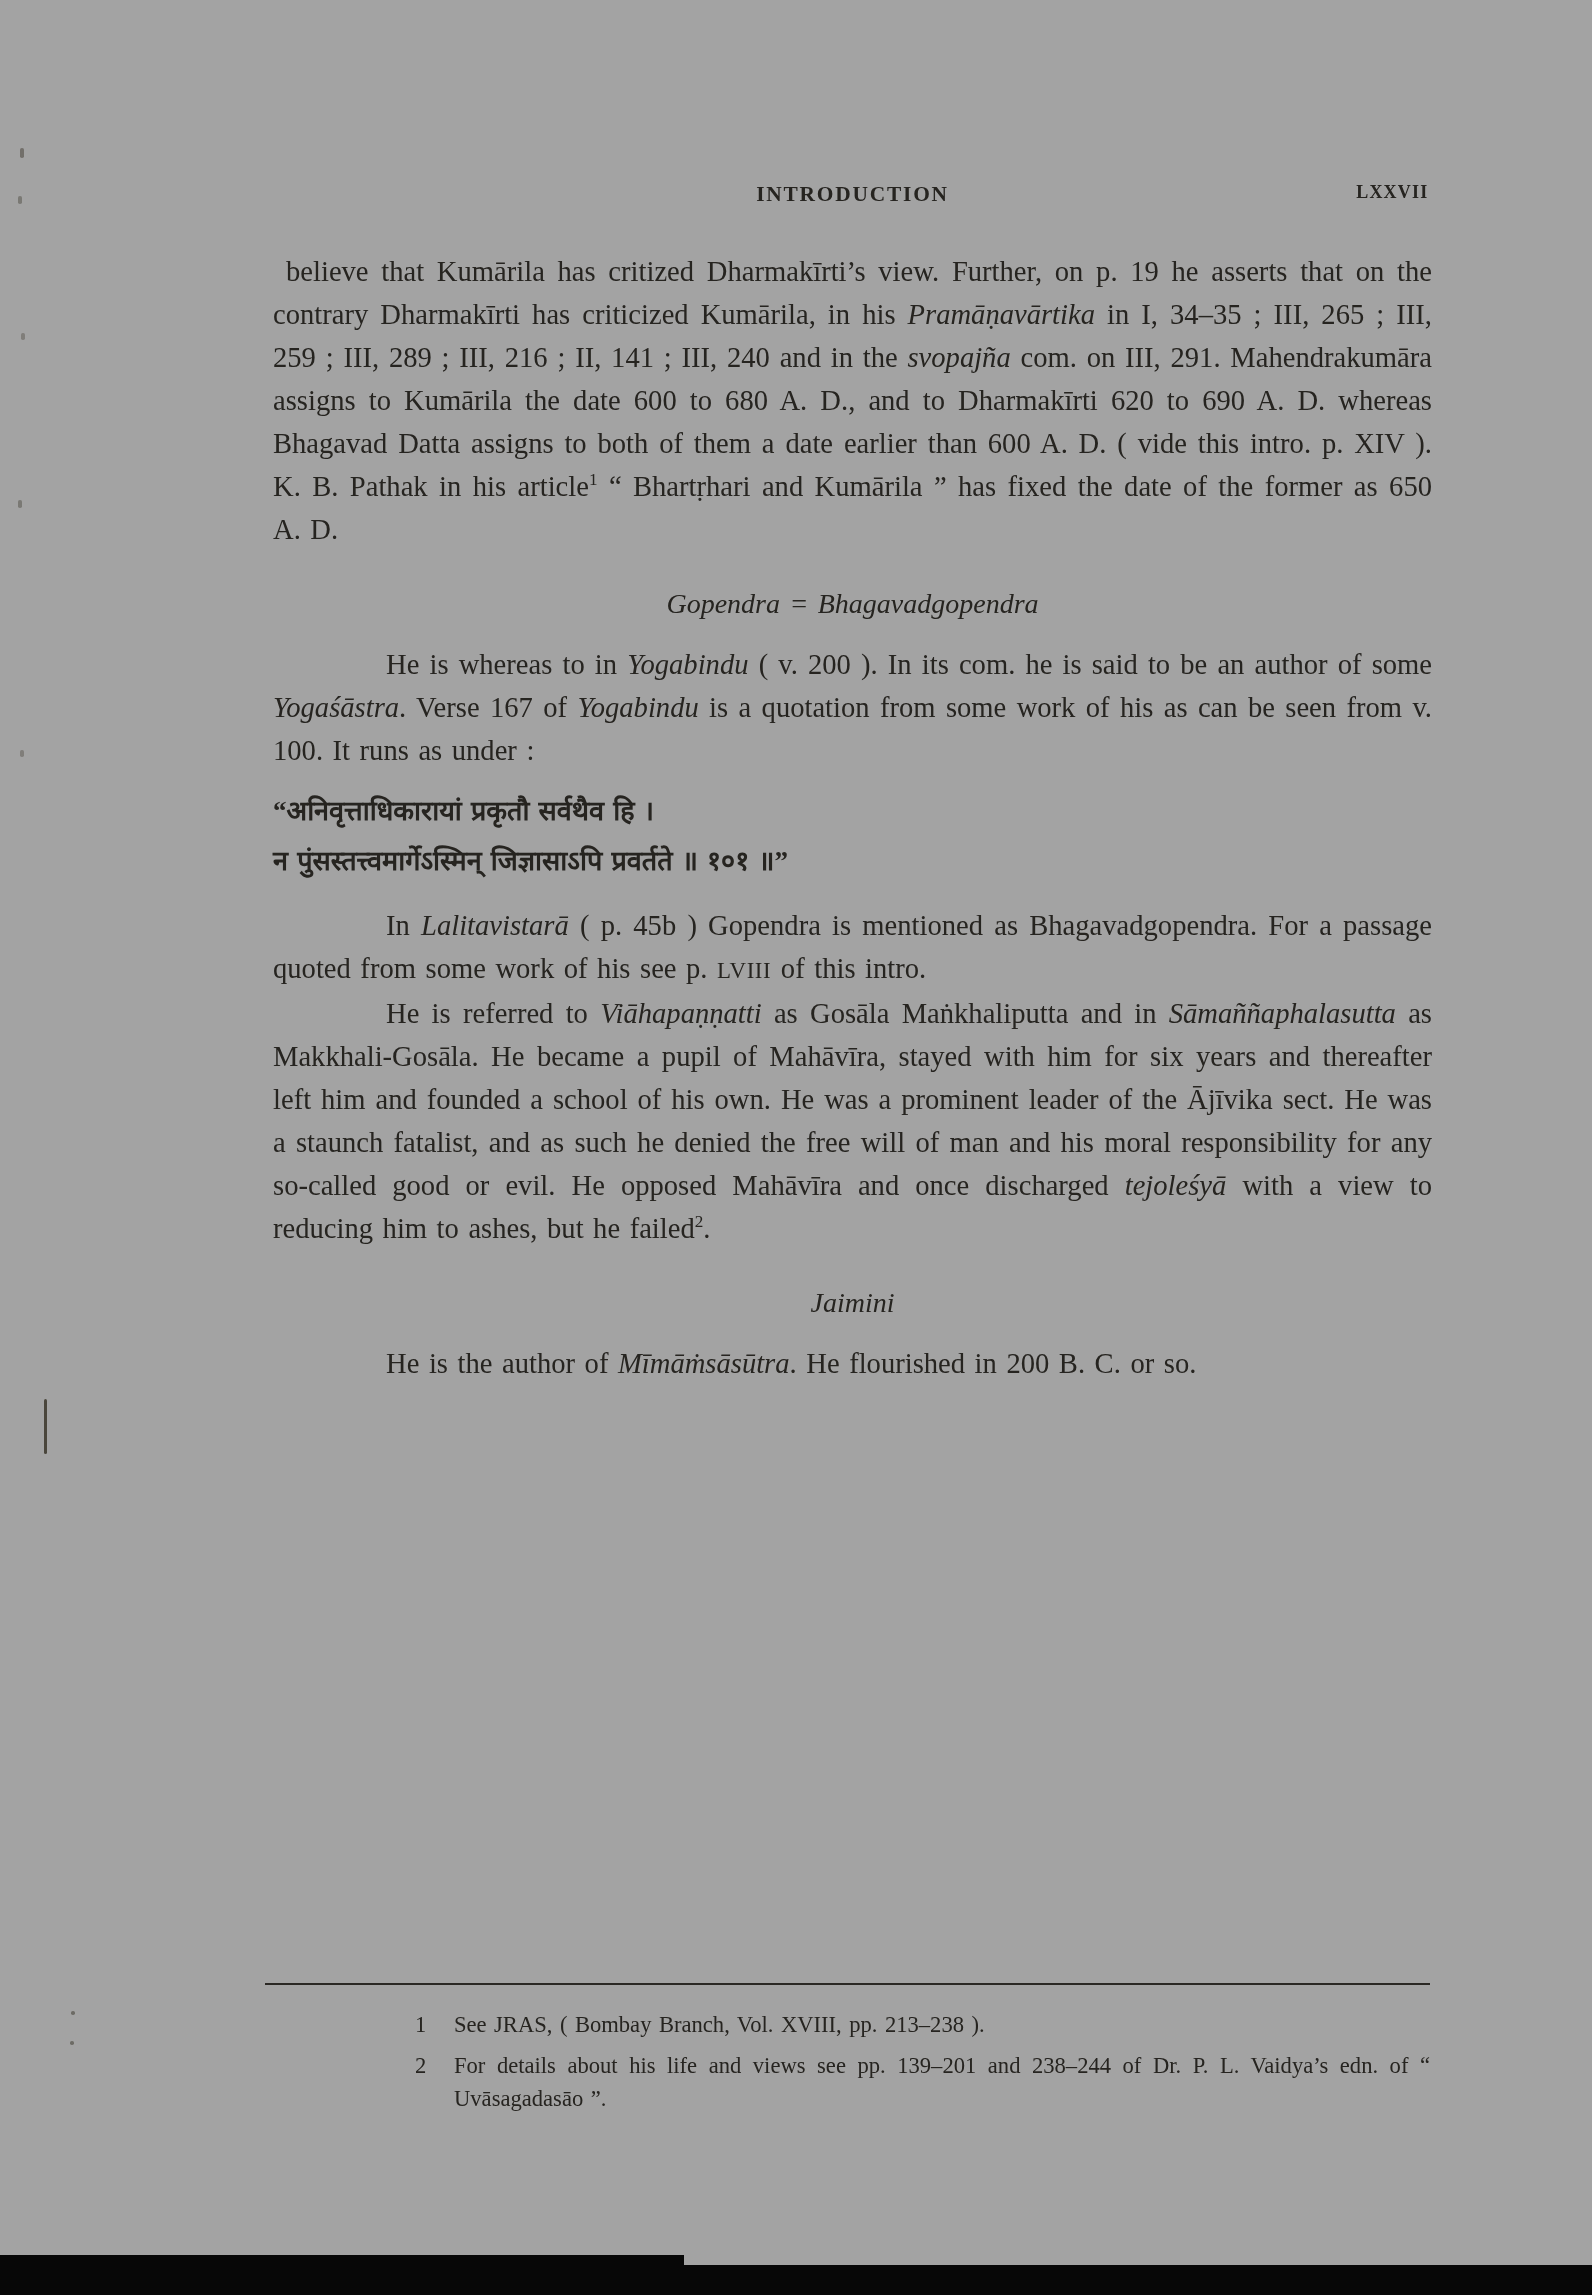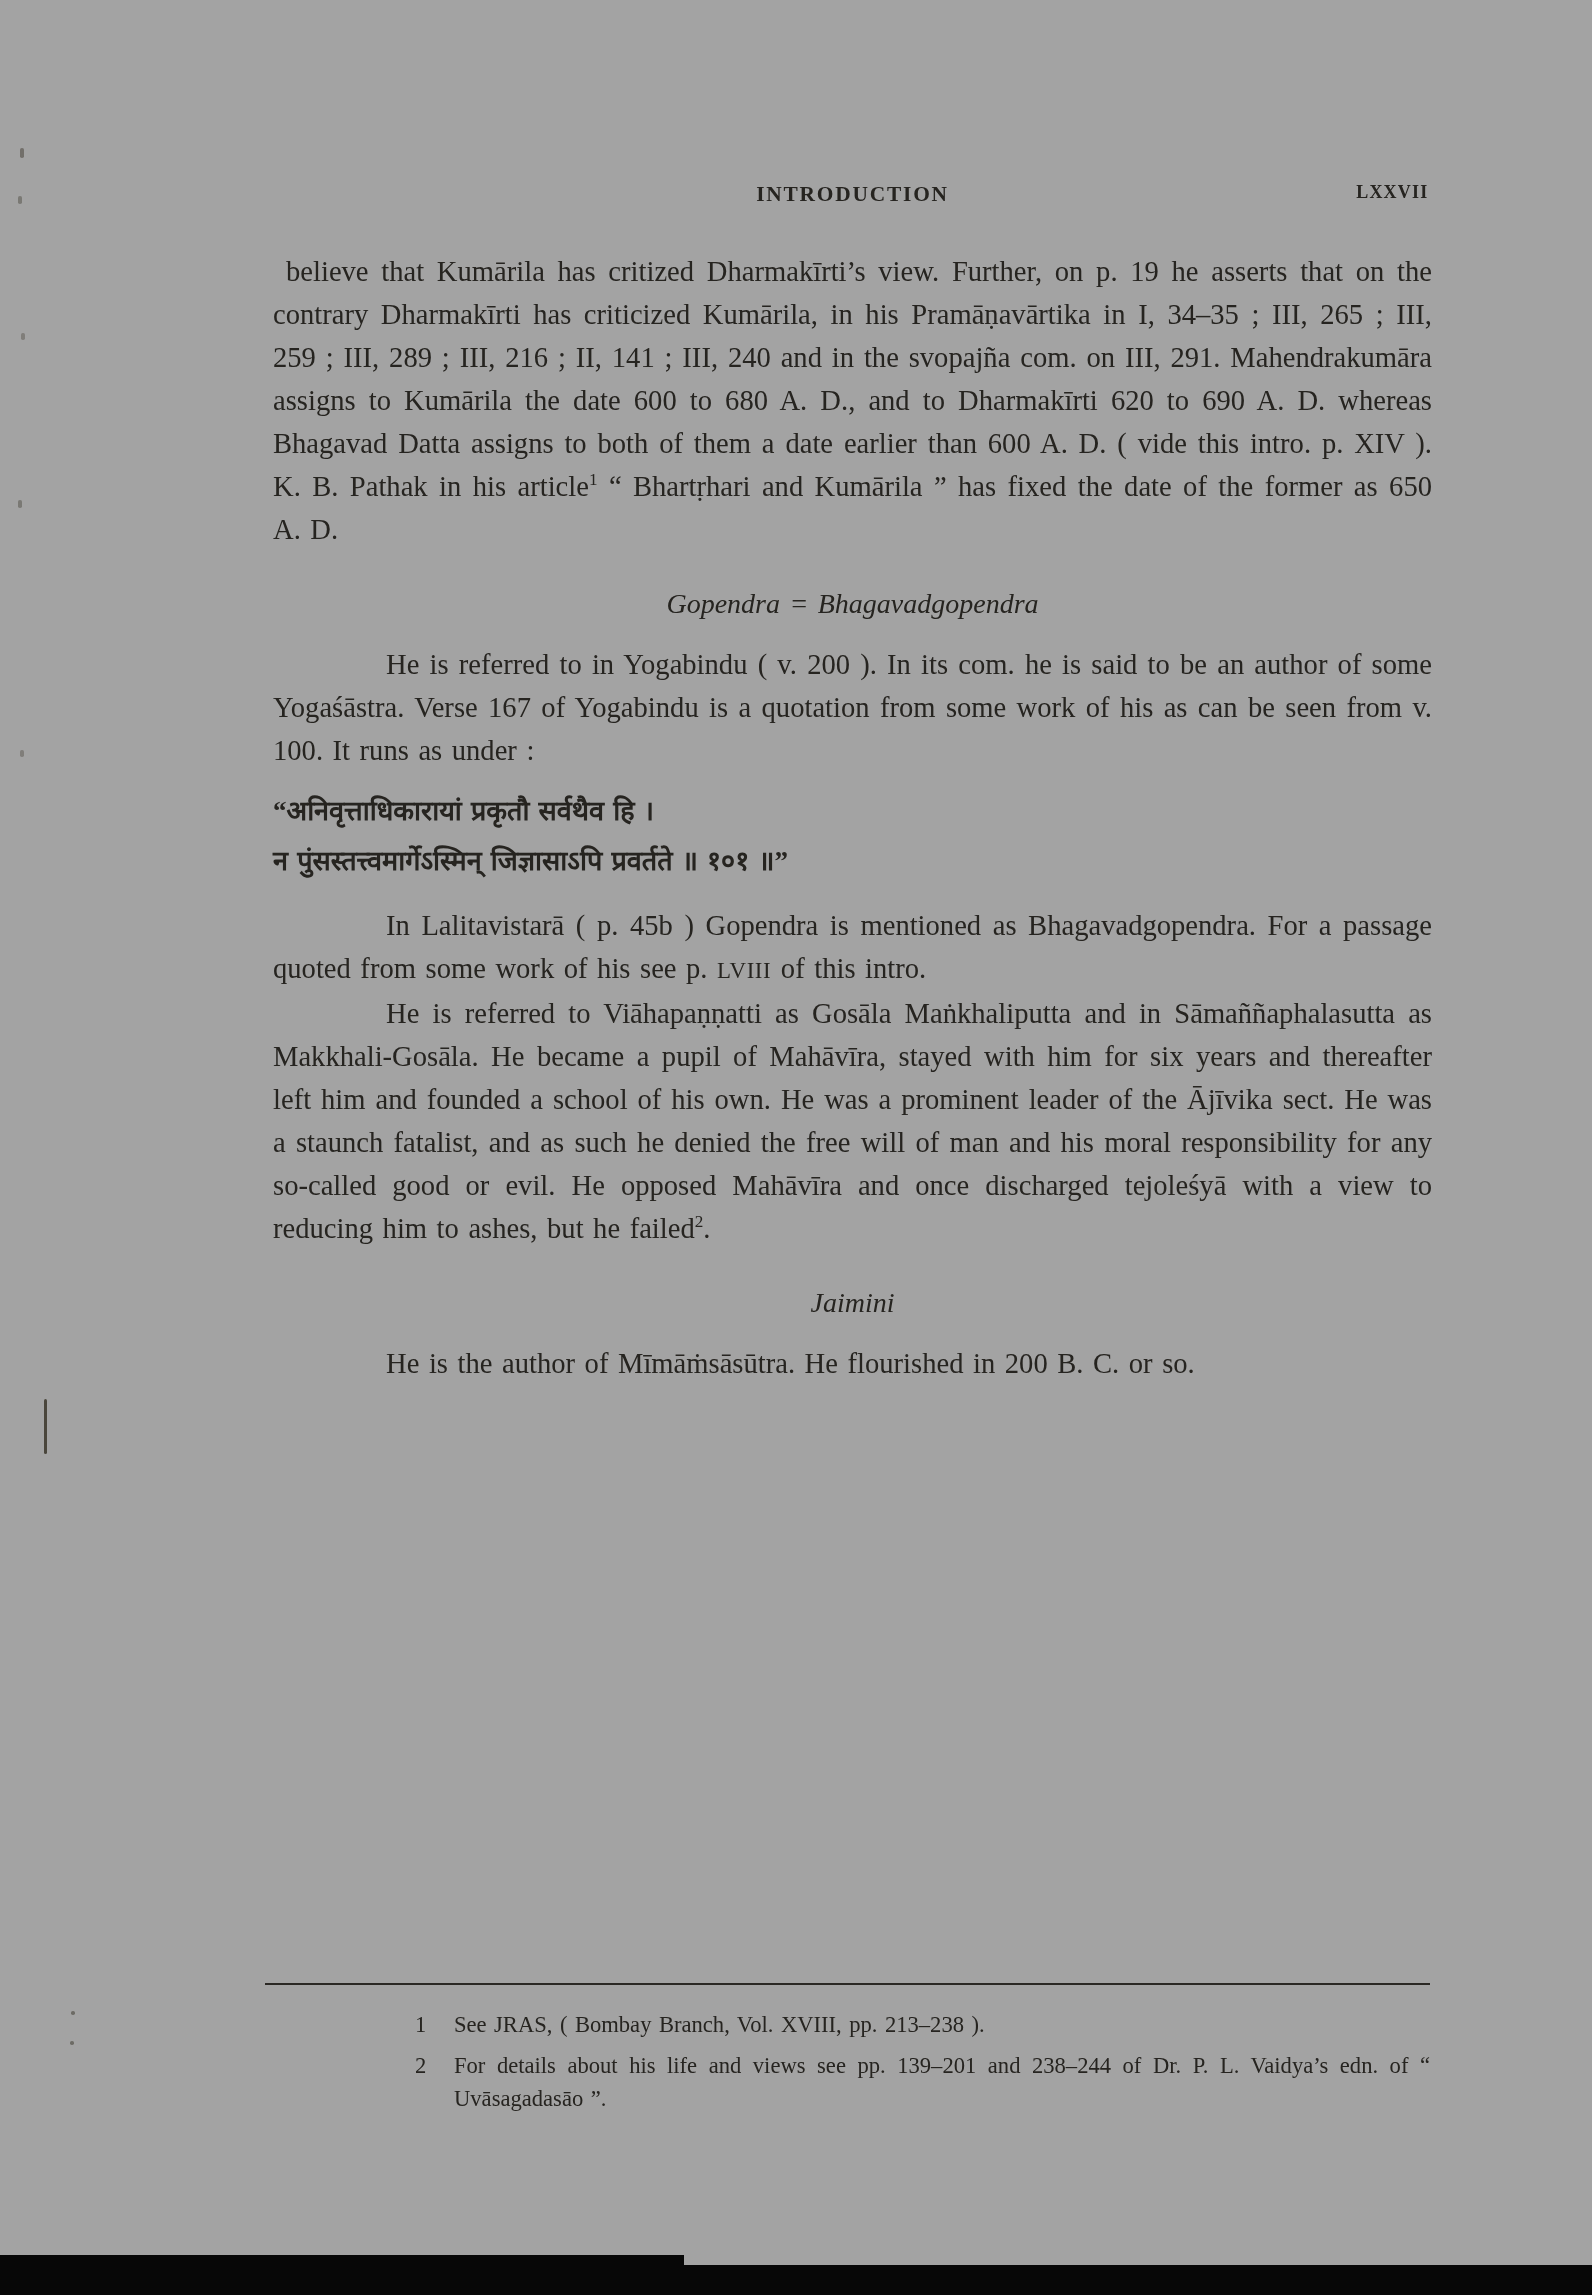--- a/index.html
+++ b/index.html
@@ -67,21 +67,21 @@
   }
 
   .verse {
     margin: 14.3px 0 18px 0;
     text-align: left;
     font-weight: 600;
     font-size: 27px;
     line-height: 50px;
   }
 
-  .seg-italic { }
+  .seg-italic { font-style: italic; }
   .seg-smallcaps { font-size: 0.8em; letter-spacing: 0.6px; }
   sup.seg-sup { font-size: 0.6em; line-height: 0; }
 
   
   .footnote-area {
     position: absolute;
     top: 1983px;
     left: 265px;
     width: 1165px;
   }
@@ -138,21 +138,21 @@
     <span class="head-title">INTRODUCTION</span>
     <span class="head-page-num">LXXVII</span>
   </div>
 
   <div class="text-block">
 
     <p class="para opening"><span>believe that Kumārila has critized Dharmakīrti’s view.  Further, on p. 19 he asserts that on the contrary Dharmakīrti has criticized Kumārila, in his </span><span class="seg-italic">Pramāṇavārtika</span><span> in I, 34–35 ; III, 265 ; III, 259 ; III, 289 ; III, 216 ; II, 141 ; III, 240 and in the </span><span class="seg-italic">svopajña</span><span> com. on III, 291.  Mahendrakumāra assigns to Kumārila the date 600 to 680 A. D., and to Dharmakīrti 620 to 690 A. D. whereas Bhagavad Datta assigns to both of them a date earlier than 600 A. D. ( vide this intro. p. XIV ).  K. B. Pathak in his article</span><sup class="seg-sup">1</sup><span> “ Bhartṛhari and Kumārila ” has fixed the date of the former as 650 A. D.</span></p>
 
     <h3 class="section-heading">Gopendra = Bhagavadgopendra</h3>
 
-    <p class="para indented"><span>He is referred to in </span><span class="seg-italic">Yogabindu</span><span> ( v. 200 ).  In its com. he is said to be an author of some </span><span class="seg-italic">Yogaśāstra</span><span>.  Verse 167 of </span><span class="seg-italic">Yogabindu</span><span> is a quotation from some work of his as can be seen from v. 100.  It runs as under :</span></p>
+    <p class="para indented"><span>He is whereas to in </span><span class="seg-italic">Yogabindu</span><span> ( v. 200 ).  In its com. he is said to be an author of some </span><span class="seg-italic">Yogaśāstra</span><span>.  Verse 167 of </span><span class="seg-italic">Yogabindu</span><span> is a quotation from some work of his as can be seen from v. 100.  It runs as under :</span></p>
 
     <div class="verse">
       <div class="verse-line">“अनिवृत्ताधिकारायां प्रकृतौ सर्वथैव हि ।</div>
       <div class="verse-line">न पुंसस्तत्त्वमार्गेऽस्मिन् जिज्ञासाऽपि प्रवर्तते ॥ १०१ ॥”</div>
     </div>
 
     <p class="para indented"><span>In </span><span class="seg-italic">Lalitavistarā</span><span> ( p. 45b ) Gopendra is mentioned as Bhagavadgopendra.  For a passage quoted from some work of his see p. </span><span class="seg-smallcaps">LVIII</span><span> of this intro.</span></p>
 
 
     <p class="para indented"><span>He is referred to </span><span class="seg-italic">Viāhapaṇṇatti</span><span> as Gosāla Maṅkhaliputta and in </span><span class="seg-italic">Sāmaññaphalasutta</span><span> as Makkhali-Gosāla.  He became a pupil of Mahāvīra, stayed with him for six years and thereafter left him and founded a school of his own.  He was a prominent leader of the Ājīvika sect.  He was a staunch fatalist, and as such he denied the free will of man and his moral responsibility for any so-called good or evil.  He opposed Mahāvīra and once discharged </span><span class="seg-italic">tejoleśyā</span><span> with a view to reducing him to ashes, but he failed</span><sup class="seg-sup">2</sup><span>.</span></p>

